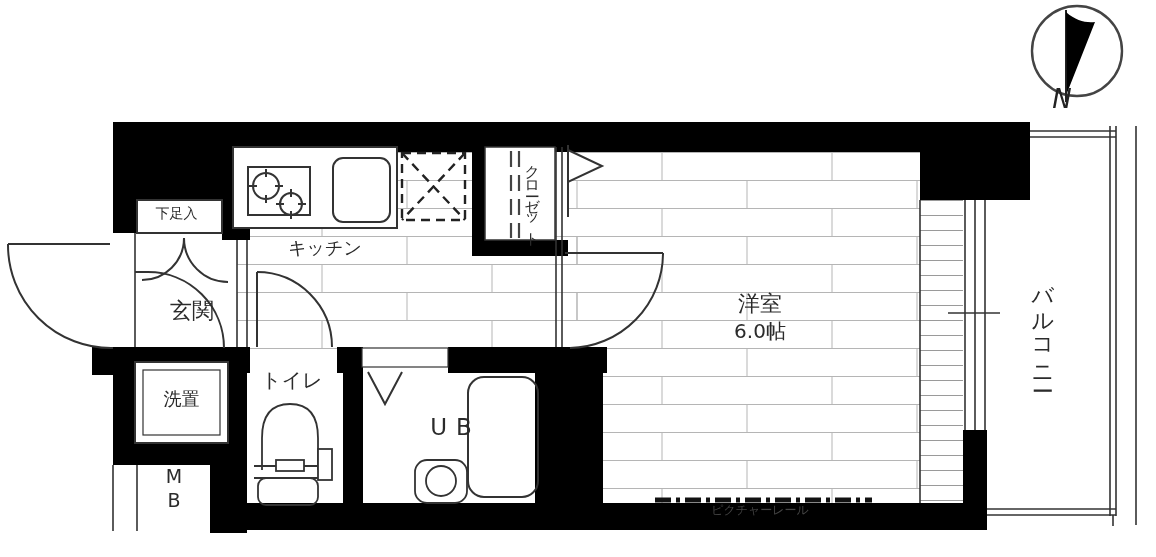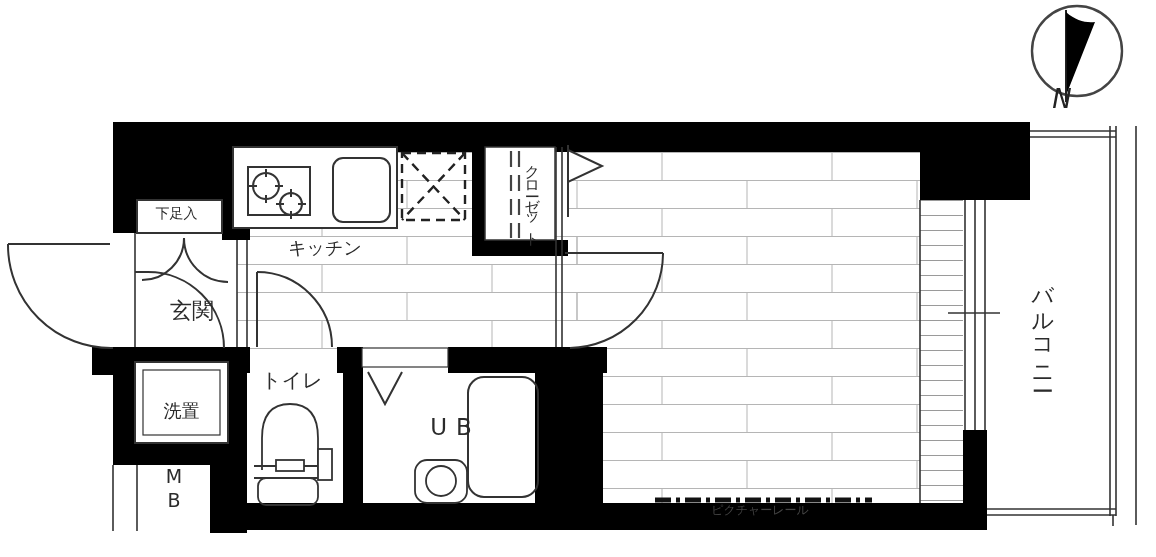--- a/index.html
+++ b/index.html
@@ -157,24 +157,26 @@
   </svg>
 
   <div class="label" style="left:137px;top:206px;width:79px;font-size:14px;">下足入</div>
 
   <div class="label" style="left:137px;top:299px;width:110px;font-size:22px;">玄関</div>
 
   <div class="label" style="left:270px;top:238px;width:110px;font-size:18px;">キッチン</div>
 
   <div class="label vtext" style="left:524px;top:151px;height:92px;font-size:15px;letter-spacing:0px;">クローゼット</div>
 
+  <div class="label" style="left:660px;top:292px;width:200px;font-size:22px;">洋室</div>
+  <div class="label" style="left:660px;top:321px;width:200px;font-size:20px;">6.0帖</div>
 
   <div class="label" style="left:242px;top:370px;width:100px;font-size:20px;">トイレ</div>
 
-  <div class="label" style="left:135px;top:389px;width:93px;font-size:18px;margin-top:12px;">洗置</div>
+  <div class="label" style="left:135px;top:389px;width:93px;font-size:18px;">洗置</div>
 
   <div class="label" style="left:408px;top:415px;width:95px;font-size:23px;letter-spacing:9px;">UB</div>
 
   <div class="label" style="left:142px;top:466px;width:64px;font-size:19px;">M</div>
   <div class="label" style="left:142px;top:490px;width:64px;font-size:19px;">B</div>
 
   <div class="label vtext" style="left:1031px;top:256px;height:140px;font-size:22px;">バルコニー</div>
 
   <div class="label" style="left:695px;top:504px;width:130px;font-size:12px;color:#444;">ピクチャーレール</div>
 

